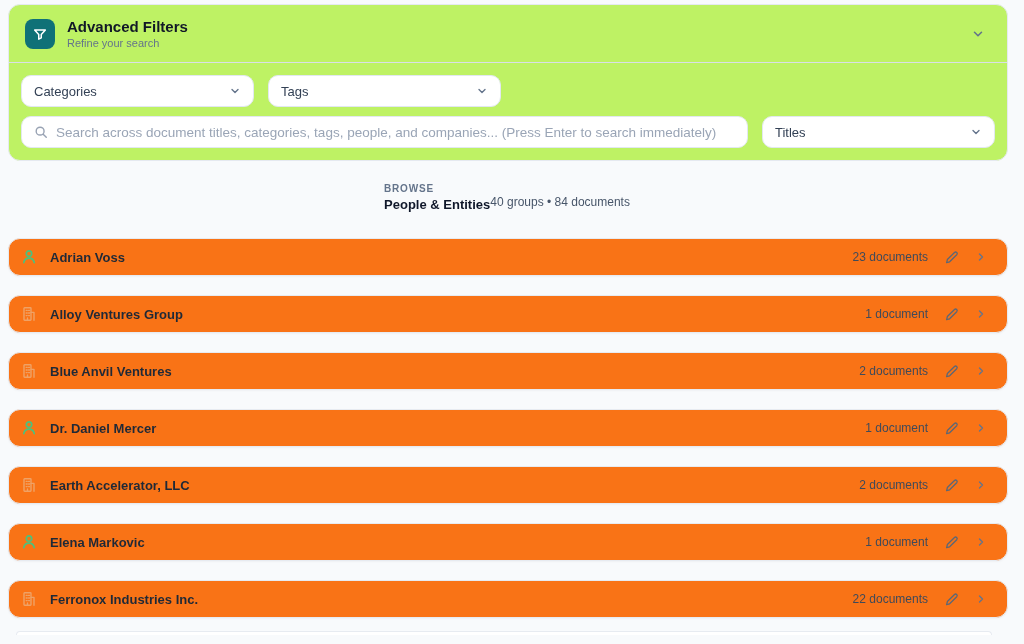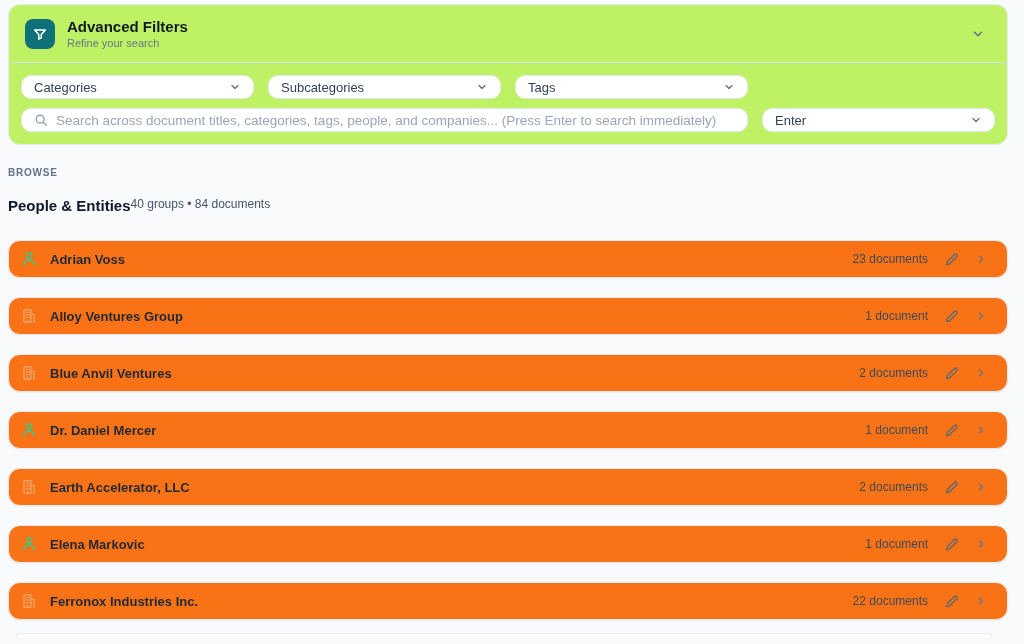--- a/index.html
+++ b/index.html
@@ -34,21 +34,21 @@
   .header-chevron { margin-left:auto; display:flex; align-items:center; padding-right:6px; }
 
   .panel-divider { height:1px; background:#d9dfe8; }
 
   .filters-body { padding:12px; }
   .dropdown-row {
     display:grid; grid-template-columns:repeat(4,1fr); gap:14px;
     margin-bottom:9px;
   }
   .control {
-    height:24px;
+    height:32px;
     border:1px solid #e2e8f0;
     border-radius:10px;
     background:#fff;
     display:flex; align-items:center;
     padding:0 12px;
     font-size:13px; color:#334155;
   }
   .dropdown { justify-content:space-between; cursor:pointer; }
   .dropdown .dd-label { font-size:13px; color:#334155; }
 
@@ -56,28 +56,28 @@
   .search-box { flex:1 1 auto; gap:8px; }
   .search-box input {
     border:none; outline:none; flex:1; font-size:13.5px; color:#334155;
     font-family:inherit; background:transparent;
   }
   .search-box input::placeholder { color:#9aa5b6; }
   .search-row .dropdown { flex:0 0 calc(25% - 10.5px); }
 
   
   .browse-header {
-    display:flex; justify-content:flex-start; align-items:flex-end;
+    display:flex; justify-content:center; align-items:flex-end;
     margin:22px 18px 0 8px;
   }
   .eyebrow {
     font-size:10px; font-weight:700; letter-spacing:0.8px;
     color:#64748b; text-transform:uppercase;
   }
-  .browse-title { font-size:15px; font-weight:700; color:#0f172a; margin-top:19px; }
+  .browse-title { font-size:13px; font-weight:700; color:#0f172a; margin-top:3px; }
   .browse-summary { font-size:12px; color:#475569; padding-bottom:3px; }
 
   
   .entity-list { margin:26px 16px 0 8px; }
   .row {
     height:38px;
     background:#f97316;
     border:1px solid #e7ebf1;
     border-radius:12px;
     box-shadow:0 1px 2px rgba(15,23,42,0.04);
@@ -124,43 +124,37 @@
 
   <div class="filters-body">
     <div class="dropdown-row">
       <div class="control dropdown">
         <span class="dd-label">Categories</span>
         <svg width="12" height="12" viewBox="0 0 16 16" fill="none" stroke="#64748b" stroke-width="1.8" stroke-linecap="round" stroke-linejoin="round">
             <polyline points="4,6 8,10 12,6"></polyline>
           </svg>
       </div>
       <div class="control dropdown">
-        <span class="dd-label">Subcategories</span>
-        <svg width="12" height="12" viewBox="0 0 16 16" fill="none" stroke="#64748b" stroke-width="1.8" stroke-linecap="round" stroke-linejoin="round">
-            <polyline points="4,6 8,10 12,6"></polyline>
-          </svg>
-      </div>
-      <div class="control dropdown">
         <span class="dd-label">Tags</span>
         <svg width="12" height="12" viewBox="0 0 16 16" fill="none" stroke="#64748b" stroke-width="1.8" stroke-linecap="round" stroke-linejoin="round">
             <polyline points="4,6 8,10 12,6"></polyline>
           </svg>
       </div>
     </div>
 
     <div class="search-row">
       <div class="control search-box">
         <svg width="14" height="14" viewBox="0 0 16 16" fill="none" stroke="#98a2b3" stroke-width="1.6" stroke-linecap="round">
             <circle cx="7" cy="7" r="4.5"></circle>
             <line x1="10.5" y1="10.5" x2="14" y2="14"></line>
           </svg>
         <input type="text" value="" placeholder="Search across document titles, categories, tags, people, and companies... (Press Enter to search immediately)" style="">
       </div>
       <div class="control dropdown">
-        <span class="dd-label">Enter</span>
+        <span class="dd-label">Titles</span>
         <svg width="12" height="12" viewBox="0 0 16 16" fill="none" stroke="#64748b" stroke-width="1.8" stroke-linecap="round" stroke-linejoin="round">
             <polyline points="4,6 8,10 12,6"></polyline>
           </svg>
       </div>
     </div>
   </div>
 </section>
 
 <div class="browse-header">
   <div>

